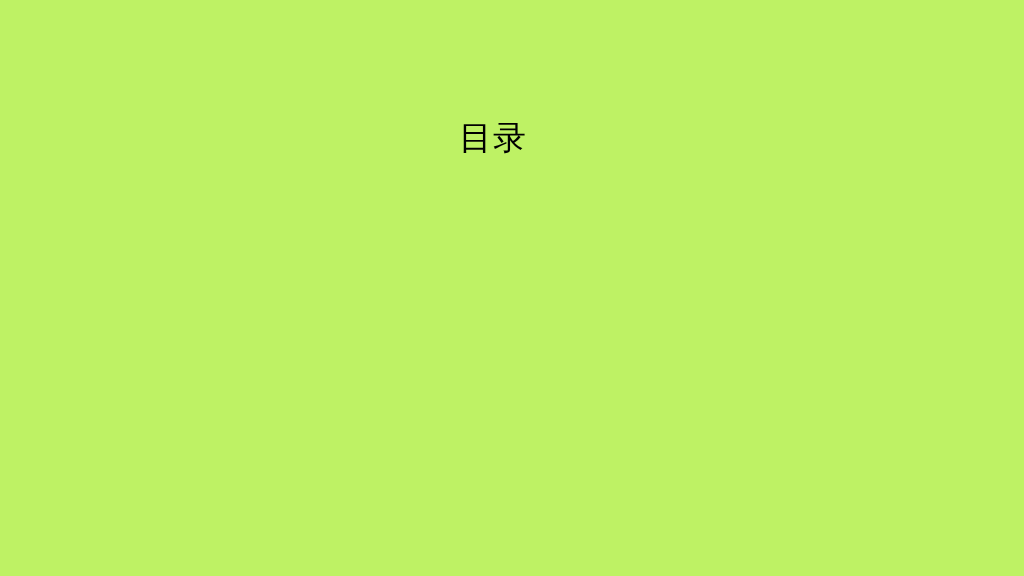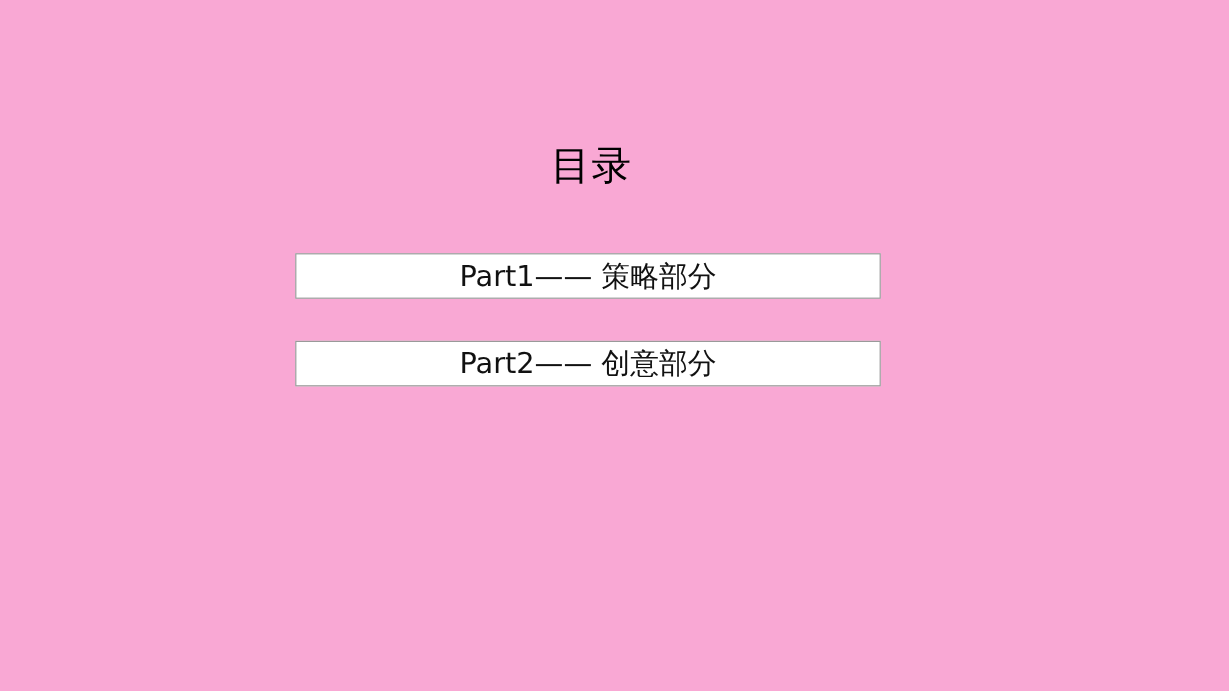--- a/index.html
+++ b/index.html
@@ -12,21 +12,21 @@
       height: 576px;
       position: relative;
       overflow: hidden;
       font-family: "DejaVu Sans", "Liberation Sans", sans-serif;
       color: #111111;
     }
     .slide {
       position: absolute;
       left: 0; top: 0;
       width: 1024px; height: 576px;
-      background: #f9a8d4;
+      background: #bef264;
     }
     .title {
       position: absolute;
       left: 0;
       width: 986px;
       top: 116px;
       text-align: center;
       font-size: 33px;
       line-height: 44px;
       color: #000000;
@@ -54,21 +54,15 @@
     #toc-1 { top: 211px; }
     #toc-2 { top: 284px; }
     #toc-3 { top: 356px; height: 37px; }
   </style>
 </head>
 <body>
 
 <div class="slide">
   <div class="title">目录</div>
 
-  <div class="toc-item" id="toc-1">
-    <span>Part1—— 策略部分</span>
-  </div>
 
-  <div class="toc-item" id="toc-2">
-    <span>Part2—— 创意部分</span>
-  </div>
 
 </div>
 
 </body></html>

